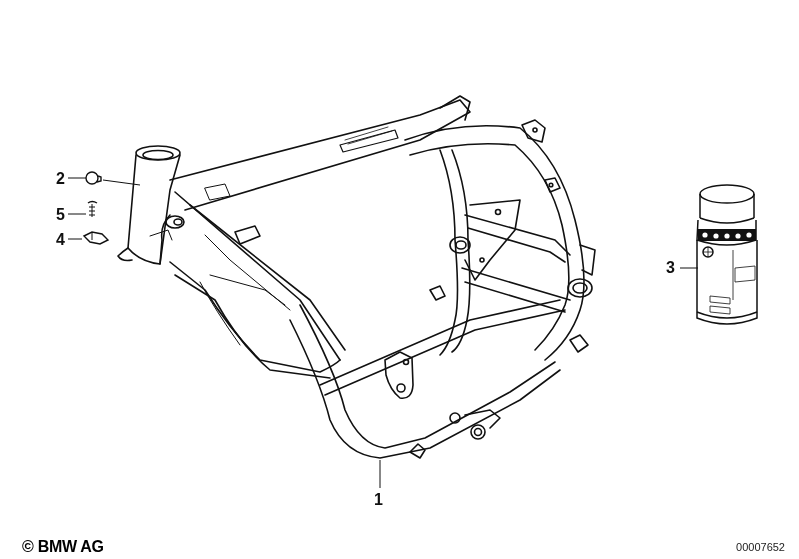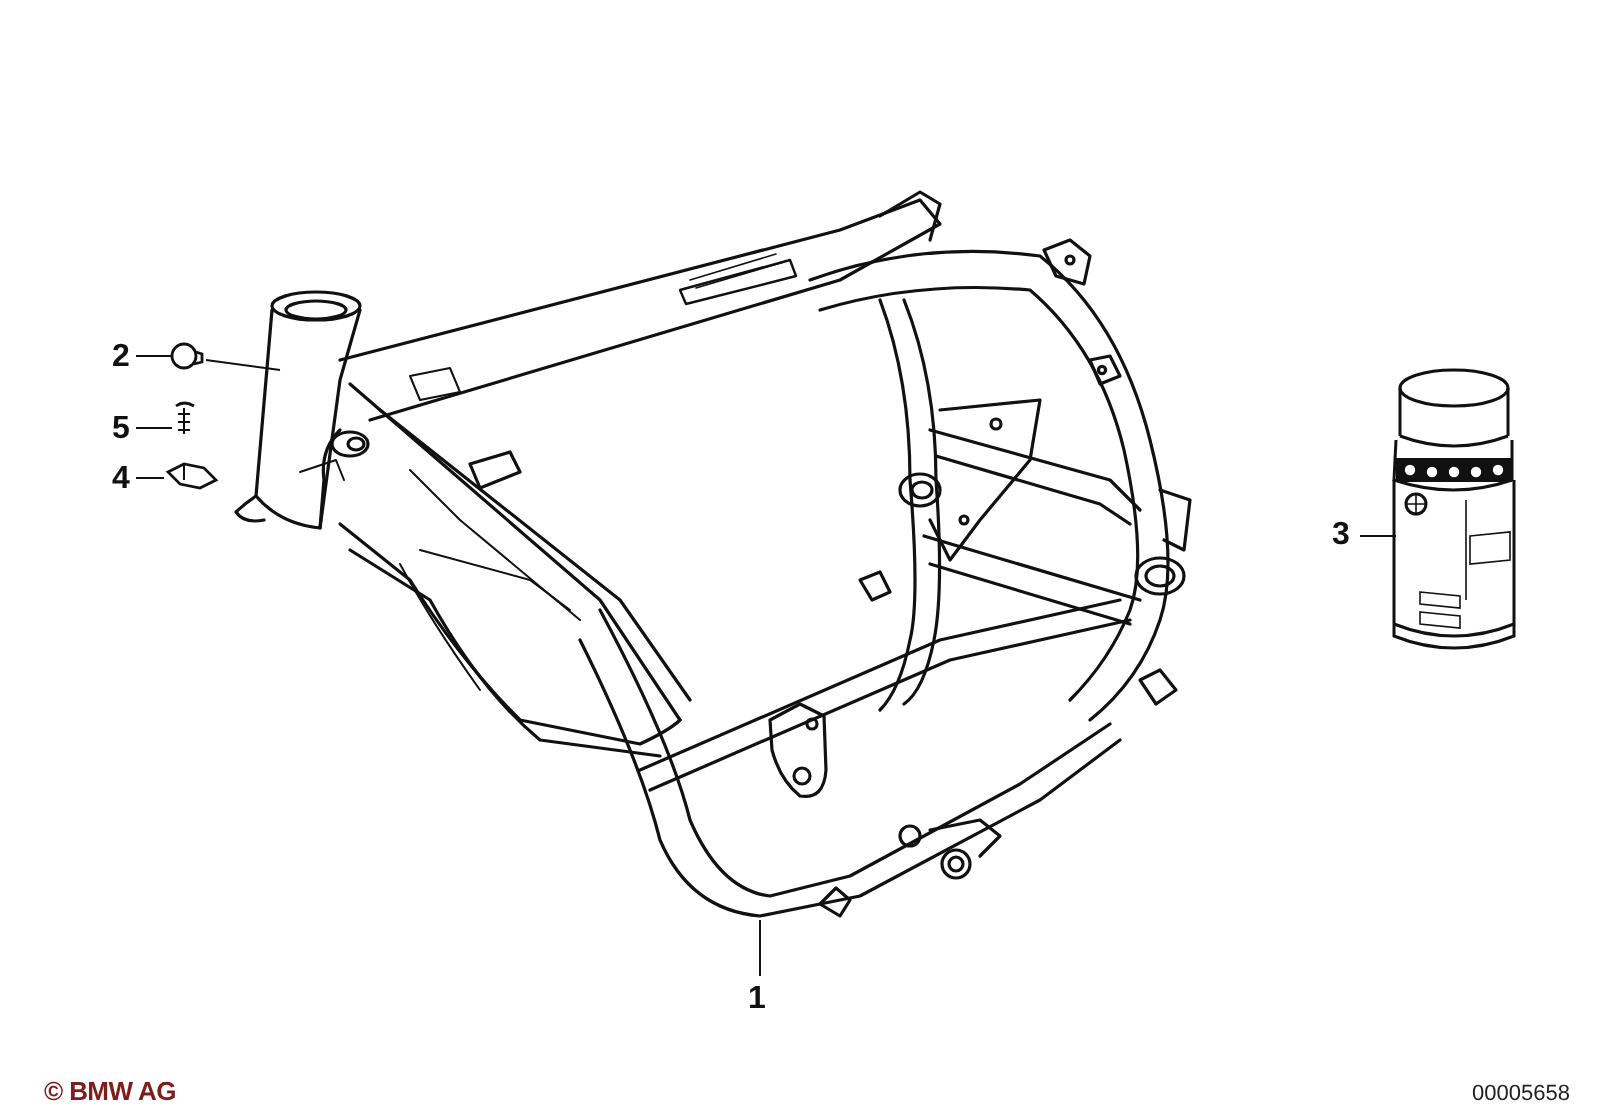--- a/index.html
+++ b/index.html
@@ -1,19 +1,19 @@
 <!DOCTYPE html>
 <html><head>
 <meta charset="utf-8">
 <style>
   html, body { margin: 0; padding: 0; background: #ffffff; }
   body { width: 799px; height: 559px; position: relative; overflow: hidden; font-family: "Liberation Sans", sans-serif; }
   .stage { position: absolute; left: 0; top: 0; width: 799px; height: 559px; }
   .callout { position: absolute; font-family: "Liberation Sans", sans-serif; font-weight: bold; font-size: 16px; color: #111; line-height: 16px; }
-  .copyright { position: absolute; left: 22px; top: 538px; font-family: "Liberation Sans", sans-serif; font-weight: bold; font-size: 13px; color: #7f1d1d; letter-spacing: -0.3px; }
+  .copyright { position: absolute; left: 22px; top: 538px; font-family: "Liberation Sans", sans-serif; font-weight: bold; font-size: 16px; color: #000000; letter-spacing: -0.3px; }
   .docid { position: absolute; right: 14px; top: 541px; font-family: "Liberation Sans", sans-serif; font-size: 11px; color: #222; }
   svg { position: absolute; left: 0; top: 0; }
 </style>
 </head>
 <body>
 
 <div class="stage">
 
   <svg width="799" height="559" viewBox="0 0 799 559">
     <g fill="none" stroke="#111" stroke-width="1.6" stroke-linecap="round" stroke-linejoin="round">
@@ -137,14 +137,14 @@
     </g>
   </svg>
 
   <span class="callout" style="left:56px; top:171px;">2</span>
   <span class="callout" style="left:56px; top:207px;">5</span>
   <span class="callout" style="left:56px; top:232px;">4</span>
   <span class="callout" style="left:374px; top:492px;">1</span>
   <span class="callout" style="left:666px; top:260px;">3</span>
 
   <div class="copyright">© BMW AG</div>
-  <div class="docid">00005658</div>
+  <div class="docid">00007652</div>
 </div>
 
 </body></html>

